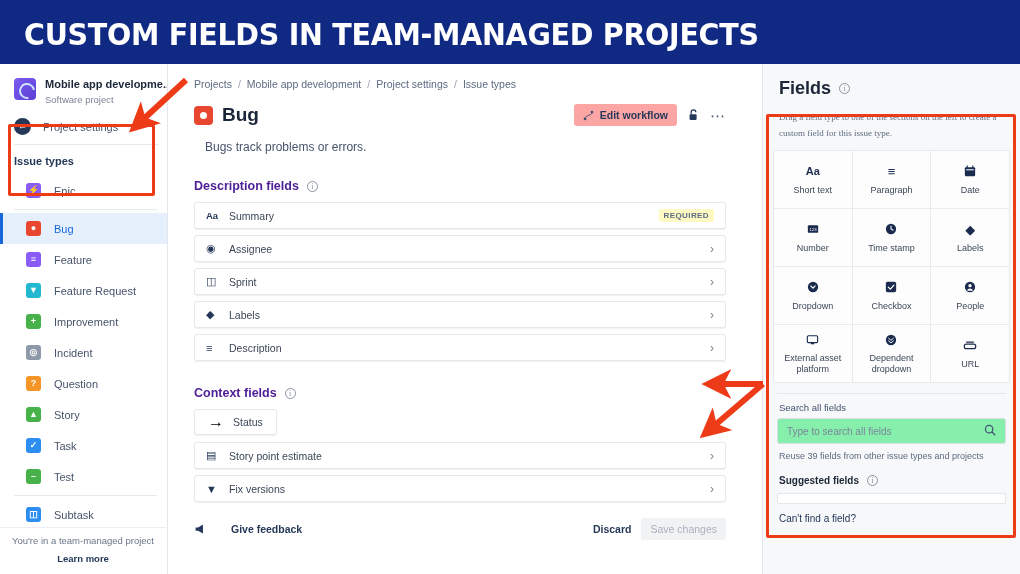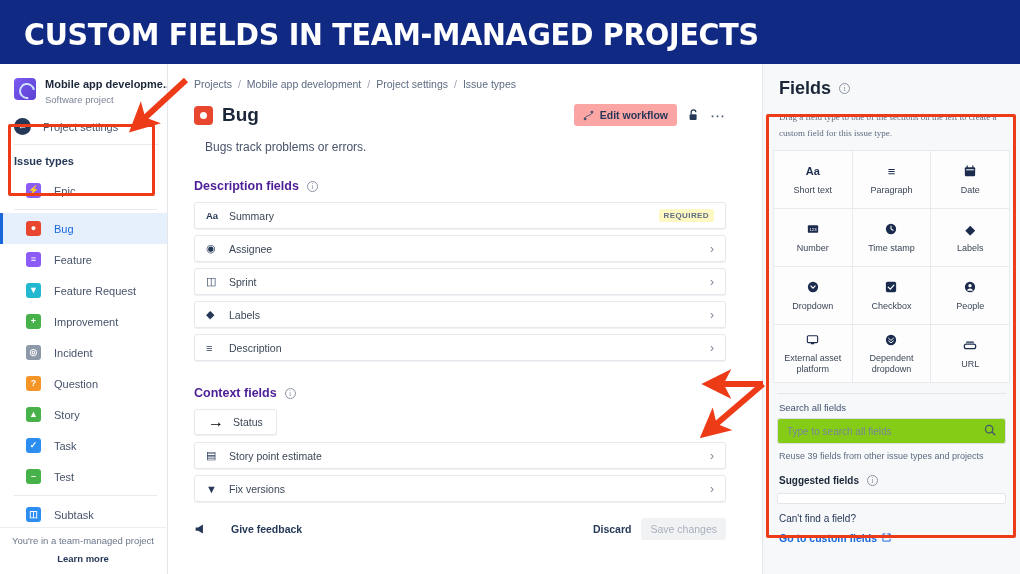--- a/index.html
+++ b/index.html
@@ -224,21 +224,21 @@
     background: #fdfdfd; height: 57px;
     display: flex; flex-direction: column; align-items: center; justify-content: center;
     gap: 6px; padding: 3px 2px;
   }
   .cell .ci { color: #1b2b4d; font-size: 13px; line-height: 1; height: 15px; display:flex; align-items:center; }
   .cell .cl { font-size: 9px; color: #3b4657; text-align: center; line-height: 11px; }
 
   .rp-sep { height: 1px; background: #e4e6ea; margin: 10px 4px 8px 4px; }
   .search-label { font-size: 9.5px; color: #42526e; padding: 0 6px 5px 6px; }
   .search-box {
-    margin: 0 4px; height: 26px; background: #84cc16;
+    margin: 0 4px; height: 26px; background: #86efac;
     border: 1px solid #dadde2; border-radius: 3px;
     display: flex; align-items: center; padding: 0 9px;
   }
   .search-box input {
     border: none; outline: none; flex: 1; font-size: 10px; color: #44536b;
     background: transparent; font-family: "Liberation Sans", sans-serif;
   }
   .search-box input::placeholder { color: #7a8699; }
   .mag { color: #42526e; font-size: 11px; }
   .reuse { font-size: 9px; color: #5d6b82; padding: 7px 6px 0 6px; }
@@ -570,30 +570,20 @@
       </div>
       <div class="reuse">Reuse 39 fields from other issue types and projects</div>
 
       <div class="sugg-head">
         <span class="t">Suggested fields</span>
         <span class="info-i">i</span>
       </div>
       <div class="sugg-box"></div>
 
       <div class="cant">Can't find a field?</div>
-      <div class="gocf">
-        <span>Go to custom fields</span>
-        <span>
-          <svg width="9" height="9" viewBox="0 0 12 12">
-              <path d="M4.5 1.2 H1.2 V10.8 H10.8 V7.5" stroke="#1868db" stroke-width="1.3" fill="none"></path>
-              <path d="M7 1.2 H10.8 V5" stroke="#1868db" stroke-width="1.3" fill="none"></path>
-              <path d="M10.8 1.2 L6.2 5.8" stroke="#1868db" stroke-width="1.3" fill="none"></path>
-            </svg>
-        </span>
-      </div>
     </div>
   </div>
 
   <div class="anno-box" style="left:8px; top:124px; width:147px; height:72px;"></div>
   <div class="anno-box" style="left:766px; top:114px; width:250px; height:424px;"></div>
 
   <svg class="anno-svg">
     <defs>
       <marker id="ah" markerWidth="5" markerHeight="5" refX="3.4" refY="2.5" orient="auto">
         <path d="M0,0 L5,2.5 L0,5 L1.3,2.5 Z" fill="#ee3b17"></path>

